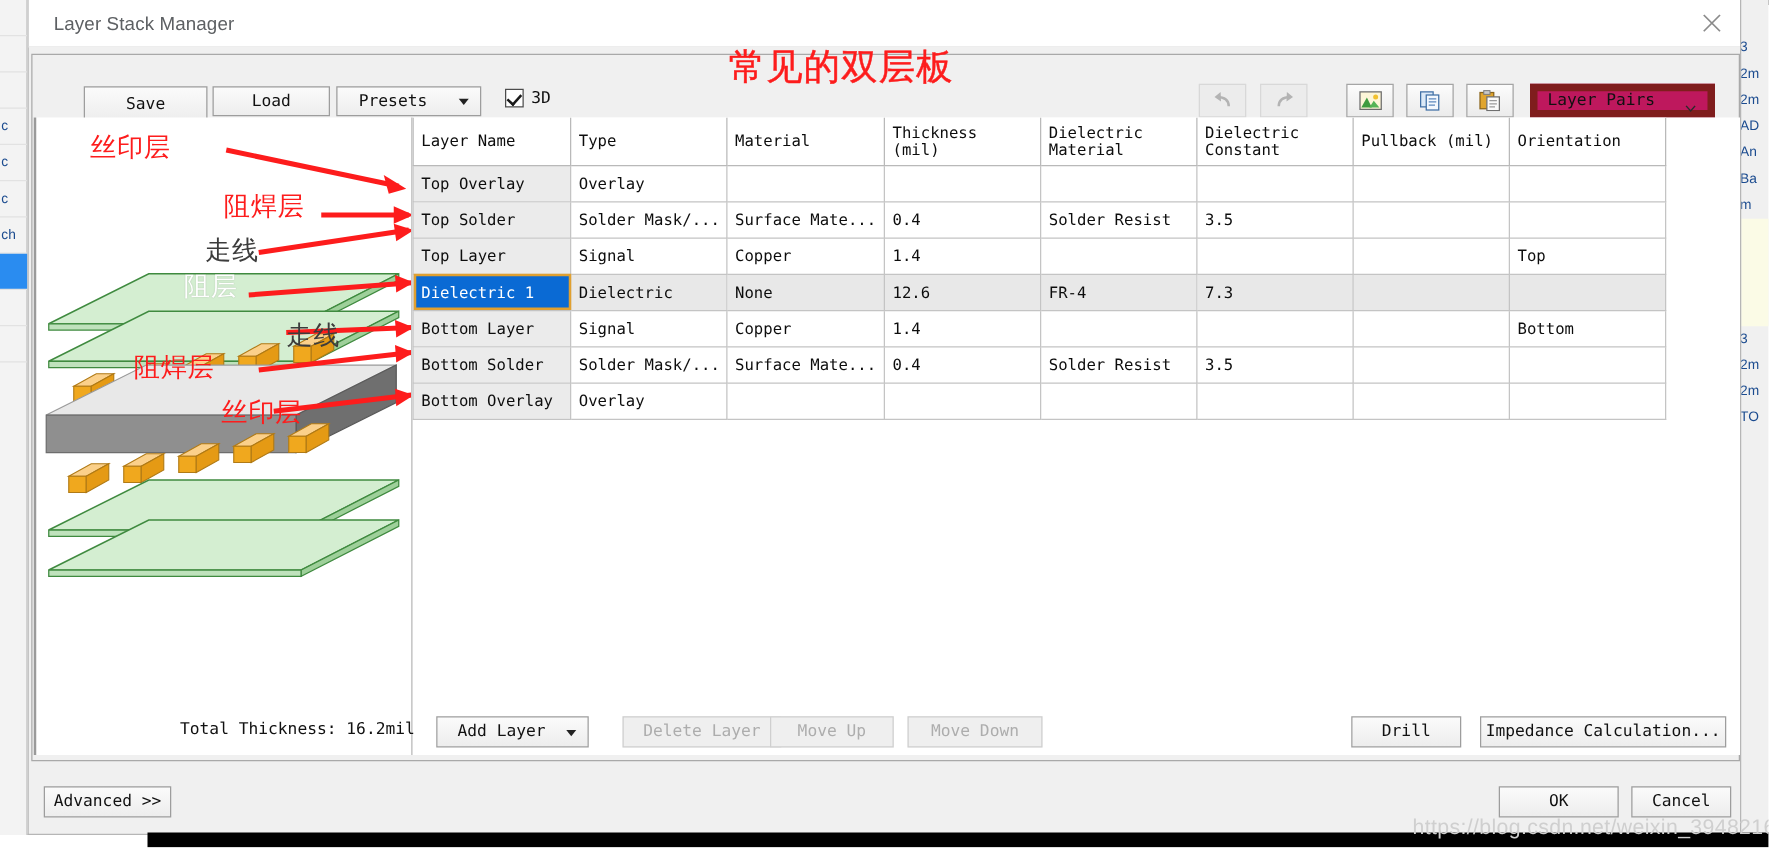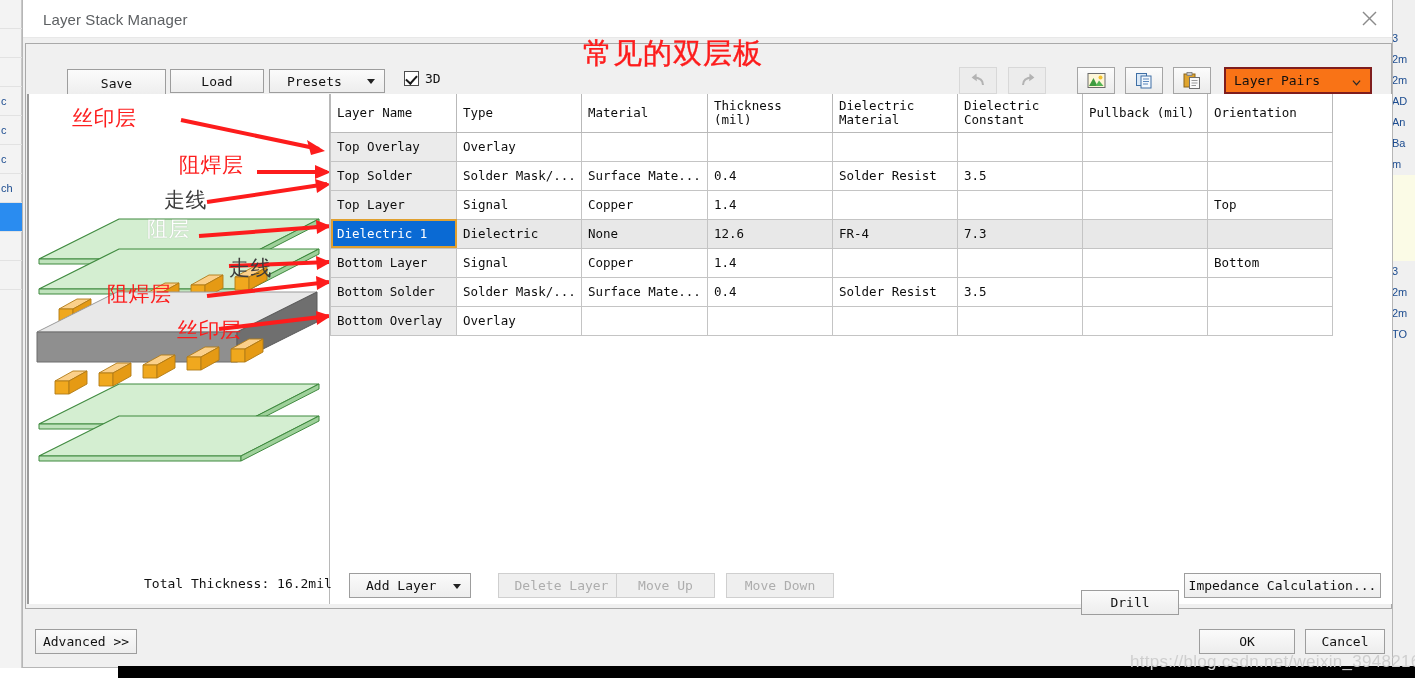--- a/index.html
+++ b/index.html
@@ -166,21 +166,21 @@
   .ibtn.flat { background: #ececec; border-color: #d8d8d8; cursor: default; }
   #ib-undo  { left: 933px; }
   #ib-redo  { left: 982px; }
   #ib-image { left: 1051px; }
   #ib-copy  { left: 1099px; }
   #ib-paste { left: 1147px; }
 
   .combo {
     position: absolute; left: 1198px; top: 23px;
     width: 148px; height: 27px;
-    background: #f97316; border: 2px solid #7f1d1d;
+    background: #be185d; border: 6px solid #7f1d1d;
     display: flex; align-items: center;
     padding-left: 8px;
     font-family: "DejaVu Sans Mono", monospace;
     font-size: 13px; color: #111;
     cursor: pointer;
   }
   .combo-caret {
     position: absolute; right: 9px; top: 9px;
     width: 9px; height: 9px;
   }
@@ -277,21 +277,21 @@
     position: absolute; left: 118px; top: 14px;
     font-family: "DejaVu Sans Mono", monospace;
     font-size: 13px; color: #111;
     white-space: nowrap;
   }
   #btn-addlayer   { left: 323px; top: 11px; width: 122px; height: 25px;
                     justify-content: flex-start; padding-left: 16px; }
   #btn-dellayer   { left: 472px; top: 11px; width: 127px; height: 25px; }
   #btn-moveup     { left: 590px; top: 11px; width: 99px;  height: 25px; }
   #btn-movedown   { left: 700px; top: 11px; width: 108px; height: 25px; }
-  #btn-drill      { left: 1055px; top: 28px; width: 98px; height: 25px; }
+  #btn-drill      { left: 1055px; top: 11px; width: 88px; height: 25px; }
   #btn-impedance  { left: 1158px; top: 11px; width: 197px; height: 25px; }
 
   
   .footer { position: absolute; left: 0; bottom: 0; width: 100%; height: 58px; }
   #btn-advanced { left: 12px; top: 20px; width: 102px; height: 25px; }
   #btn-ok       { left: 1176px; top: 20px; width: 96px; height: 25px; }
   #btn-cancel   { left: 1282px; top: 20px; width: 80px; height: 25px; }
 
   .watermark {
     position: absolute; left: 1130px; top: 652px;

